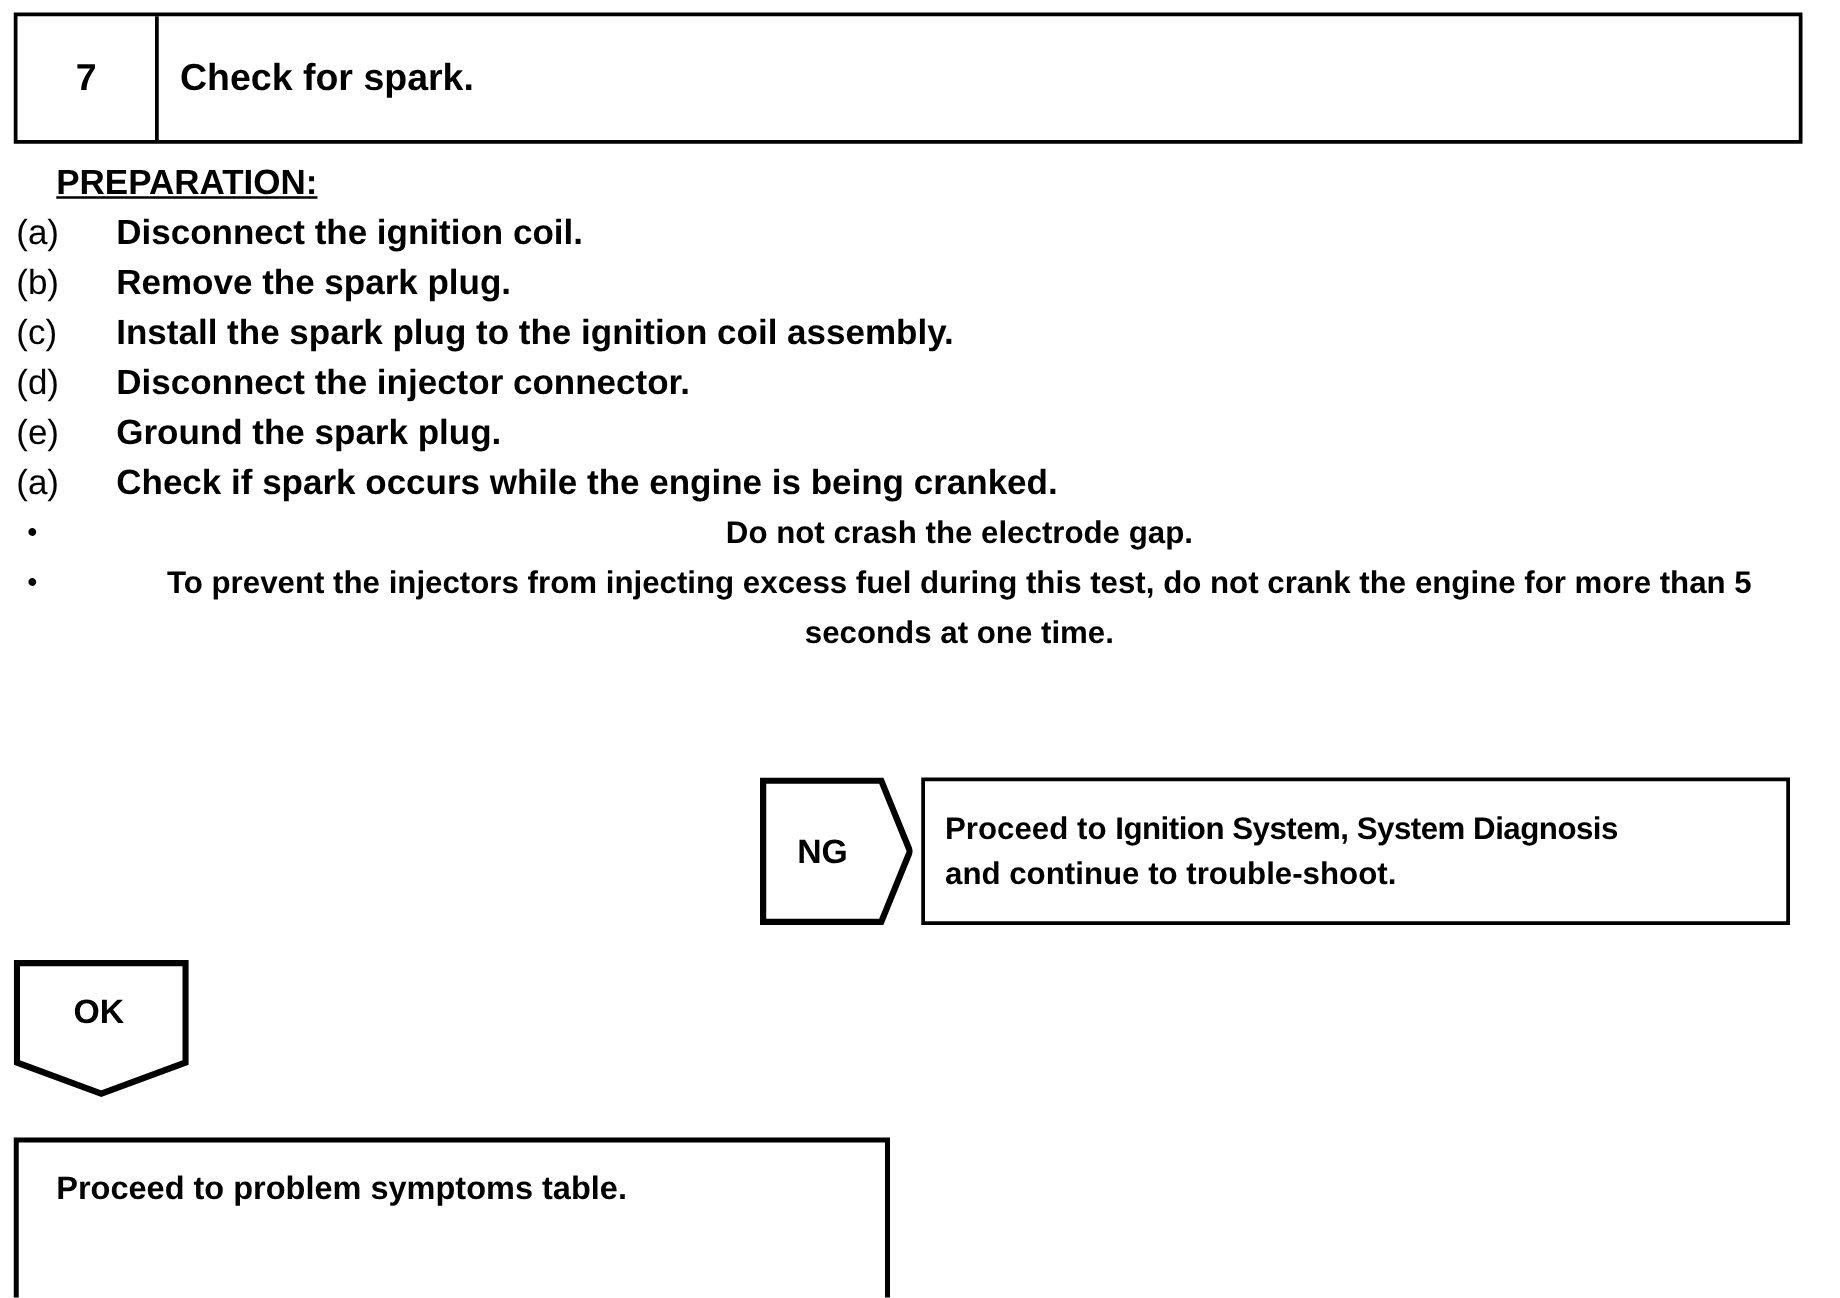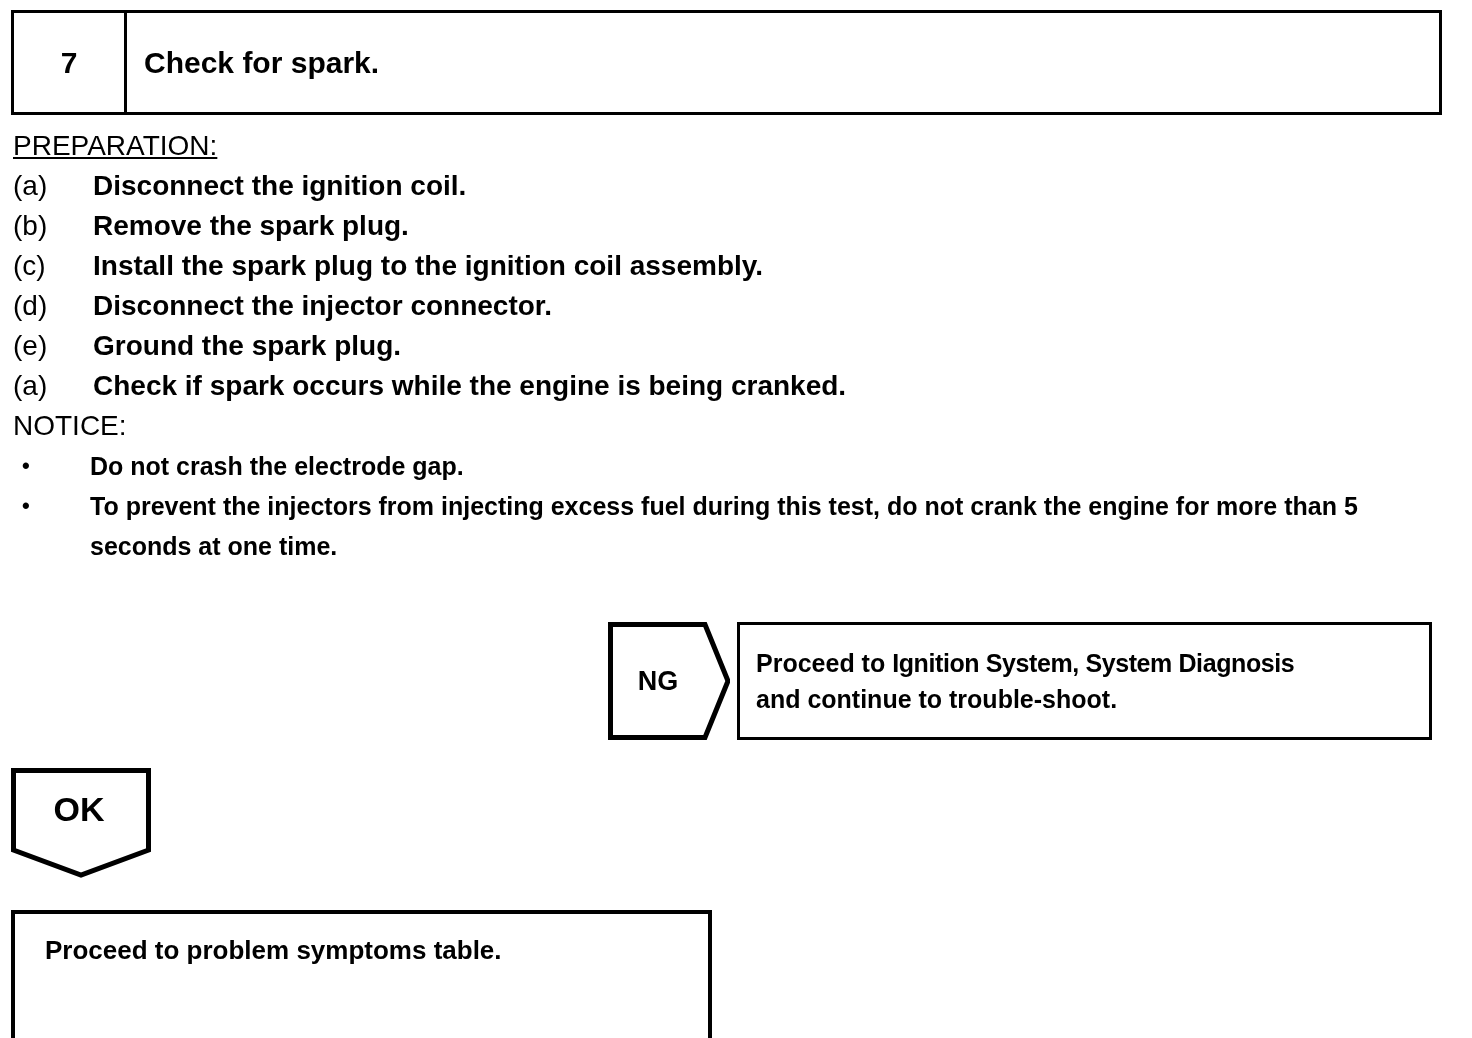--- a/index.html
+++ b/index.html
@@ -49,23 +49,24 @@
 
   
   .body-area {
     position: absolute;
     left: 0;
     top: 126px;
     width: 1472px;
   }
   .section-heading {
     font-size: 28px;
-    font-weight: normal;
+    font-weight: bold;
     line-height: 40px;
     padding-left: 13px;
+    margin-left: 32px;
   }
   .section-heading.underlined {
     text-decoration: underline;
     text-underline-offset: 2px;
     display: inline-block;
   }
   .heading-row {
     padding-left: 0;
   }
 
@@ -94,20 +95,21 @@
   .notice-bullet {
     width: 68px;
     flex: 0 0 68px;
     text-align: left;
     font-size: 22px;
     line-height: 40px;
   }
   .notice-text {
     flex: 0 0 1355px;
     max-width: 1355px;
+    text-align: center;
   }
 
   
   .ng-row {
     position: absolute;
     left: 608px;
     top: 622px;
     width: 834px;
     height: 118px;
   }
@@ -168,21 +170,21 @@
   }
   .ok-label {
     position: absolute;
     left: 11px;
     top: 768px;
     width: 136px;
     height: 82px;
     display: flex;
     align-items: center;
     justify-content: center;
-    font-size: 34px;
+    font-size: 27px;
     font-weight: bold;
   }
 
   
   .final-box {
     position: absolute;
     left: 11px;
     top: 910px;
     width: 701px;
     height: 140px;
@@ -235,23 +237,20 @@
     <span class="proc-label">(e)</span>
     <span class="proc-text">Ground the spark plug.</span>
   </div>
 
 
   <div class="proc-item">
     <span class="proc-label">(a)</span>
     <span class="proc-text">Check if spark occurs while the engine is being cranked.</span>
   </div>
 
-  <div class="heading-row">
-    <span class="section-heading">NOTICE:</span>
-  </div>
 
   <div class="notice-item">
     <span class="notice-bullet">•</span>
     <span class="notice-text">Do not crash the electrode gap.</span>
   </div>
   <div class="notice-item">
     <span class="notice-bullet">•</span>
     <span class="notice-text">To prevent the injectors from injecting excess fuel during this test, do not crank the engine for more than 5 seconds at one time.</span>
   </div>
 

